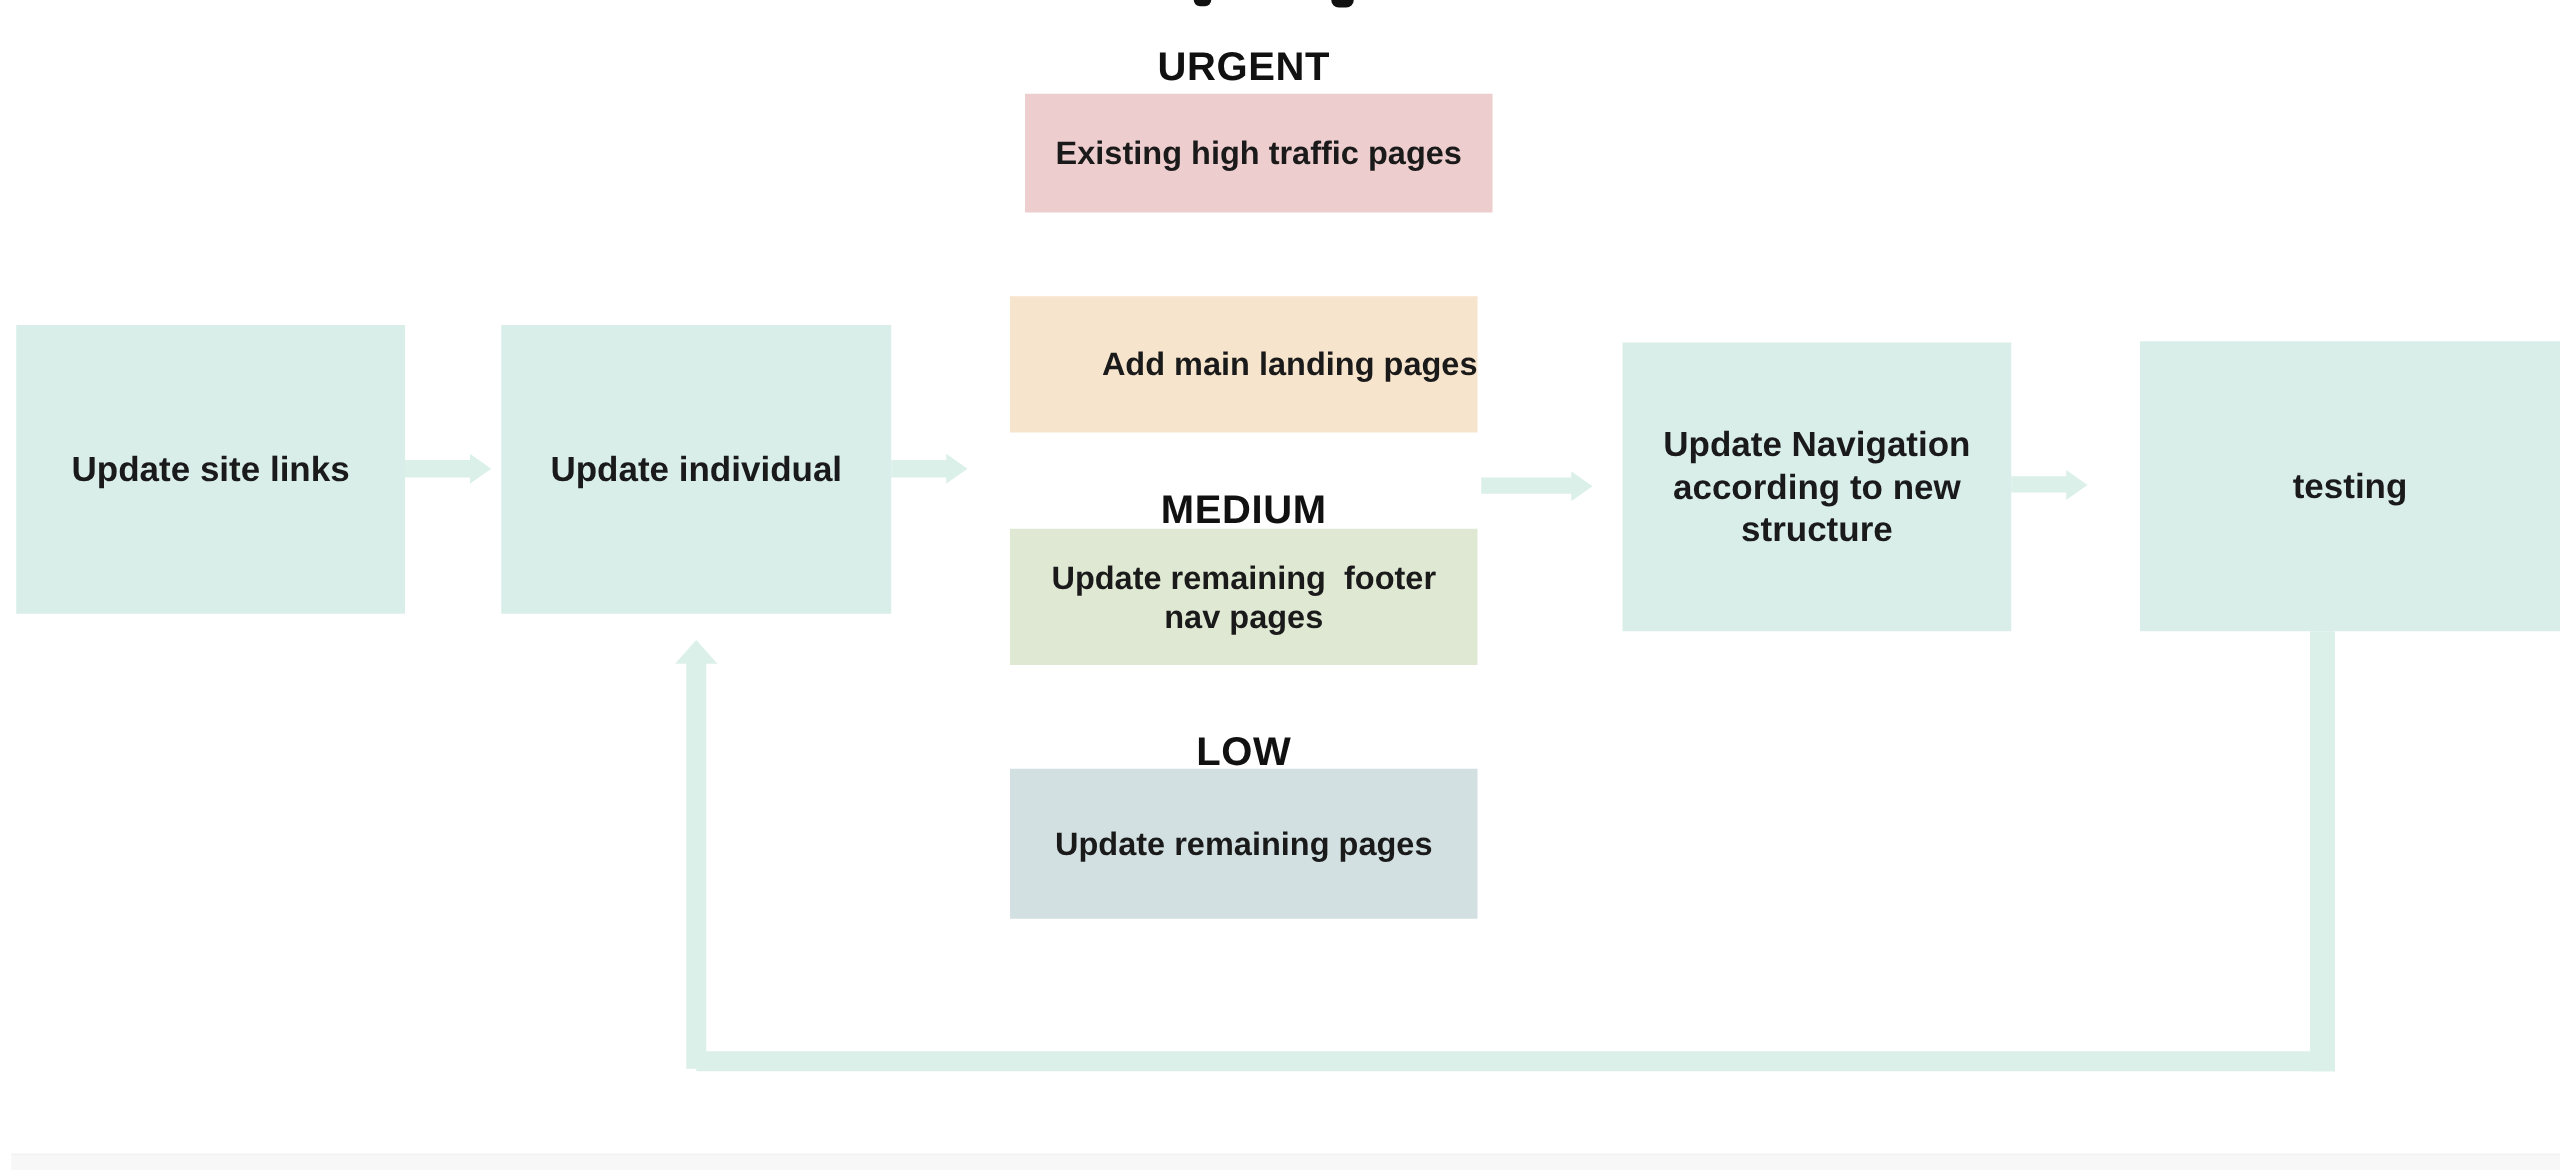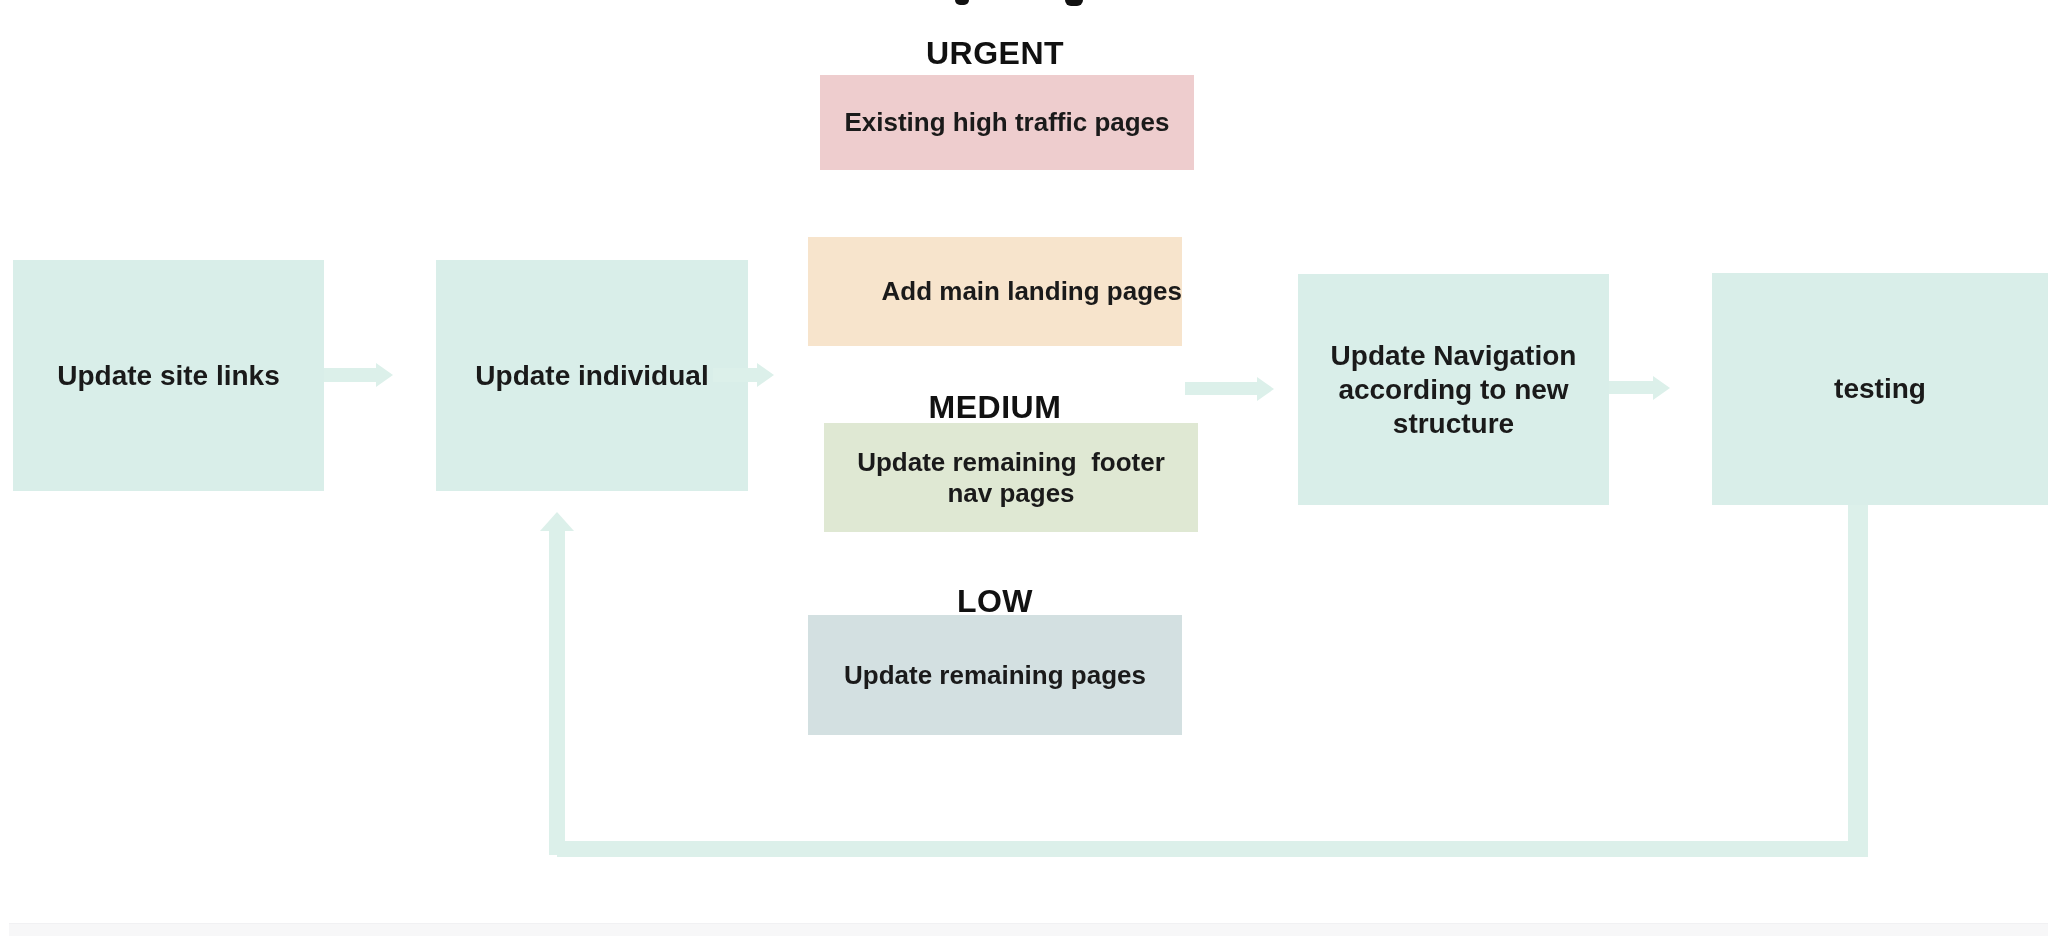--- a/index.html
+++ b/index.html
@@ -52,30 +52,30 @@
     text-align: center;
     font-weight: bold;
     font-size: 32px;
     line-height: 30px;
     letter-spacing: 0.5px;
     color: #111111;
   }
 
   
   #box-start   { left: 13px;   top: 260px; width: 311px; height: 231px; }
-  #box-prior   { left: 401px;  top: 260px; width: 312px; height: 231px; margin-left: 35px; }
+  #box-prior   { left: 401px;  top: 260px; width: 312px; height: 231px; }
   #box-nav     { left: 1298px; top: 274px; width: 311px; height: 231px; }
   #box-test    { left: 1712px; top: 273px; width: 336px; height: 232px; }
 
   #label-urgent { top: 38px; }
   #box-urgent   { top: 75px;  height: 95px; }
   #label-high   { top: 206px; }
   #box-high     { top: 237px; height: 109px; }
   #label-medium { top: 392px; }
-  #box-medium   { top: 423px; height: 109px; margin-left: 16px; }
+  #box-medium   { top: 423px; height: 109px; }
   #label-low    { top: 586px; }
   #box-low      { top: 615px; height: 120px; }
 
   
   .shaft { position: absolute; background: #dcf0ea; }
   .head-right {
     position: absolute; width: 0; height: 0;
     border-top: 12px solid transparent;
     border-bottom: 12px solid transparent;
     border-left: 17px solid #dcf0ea;

